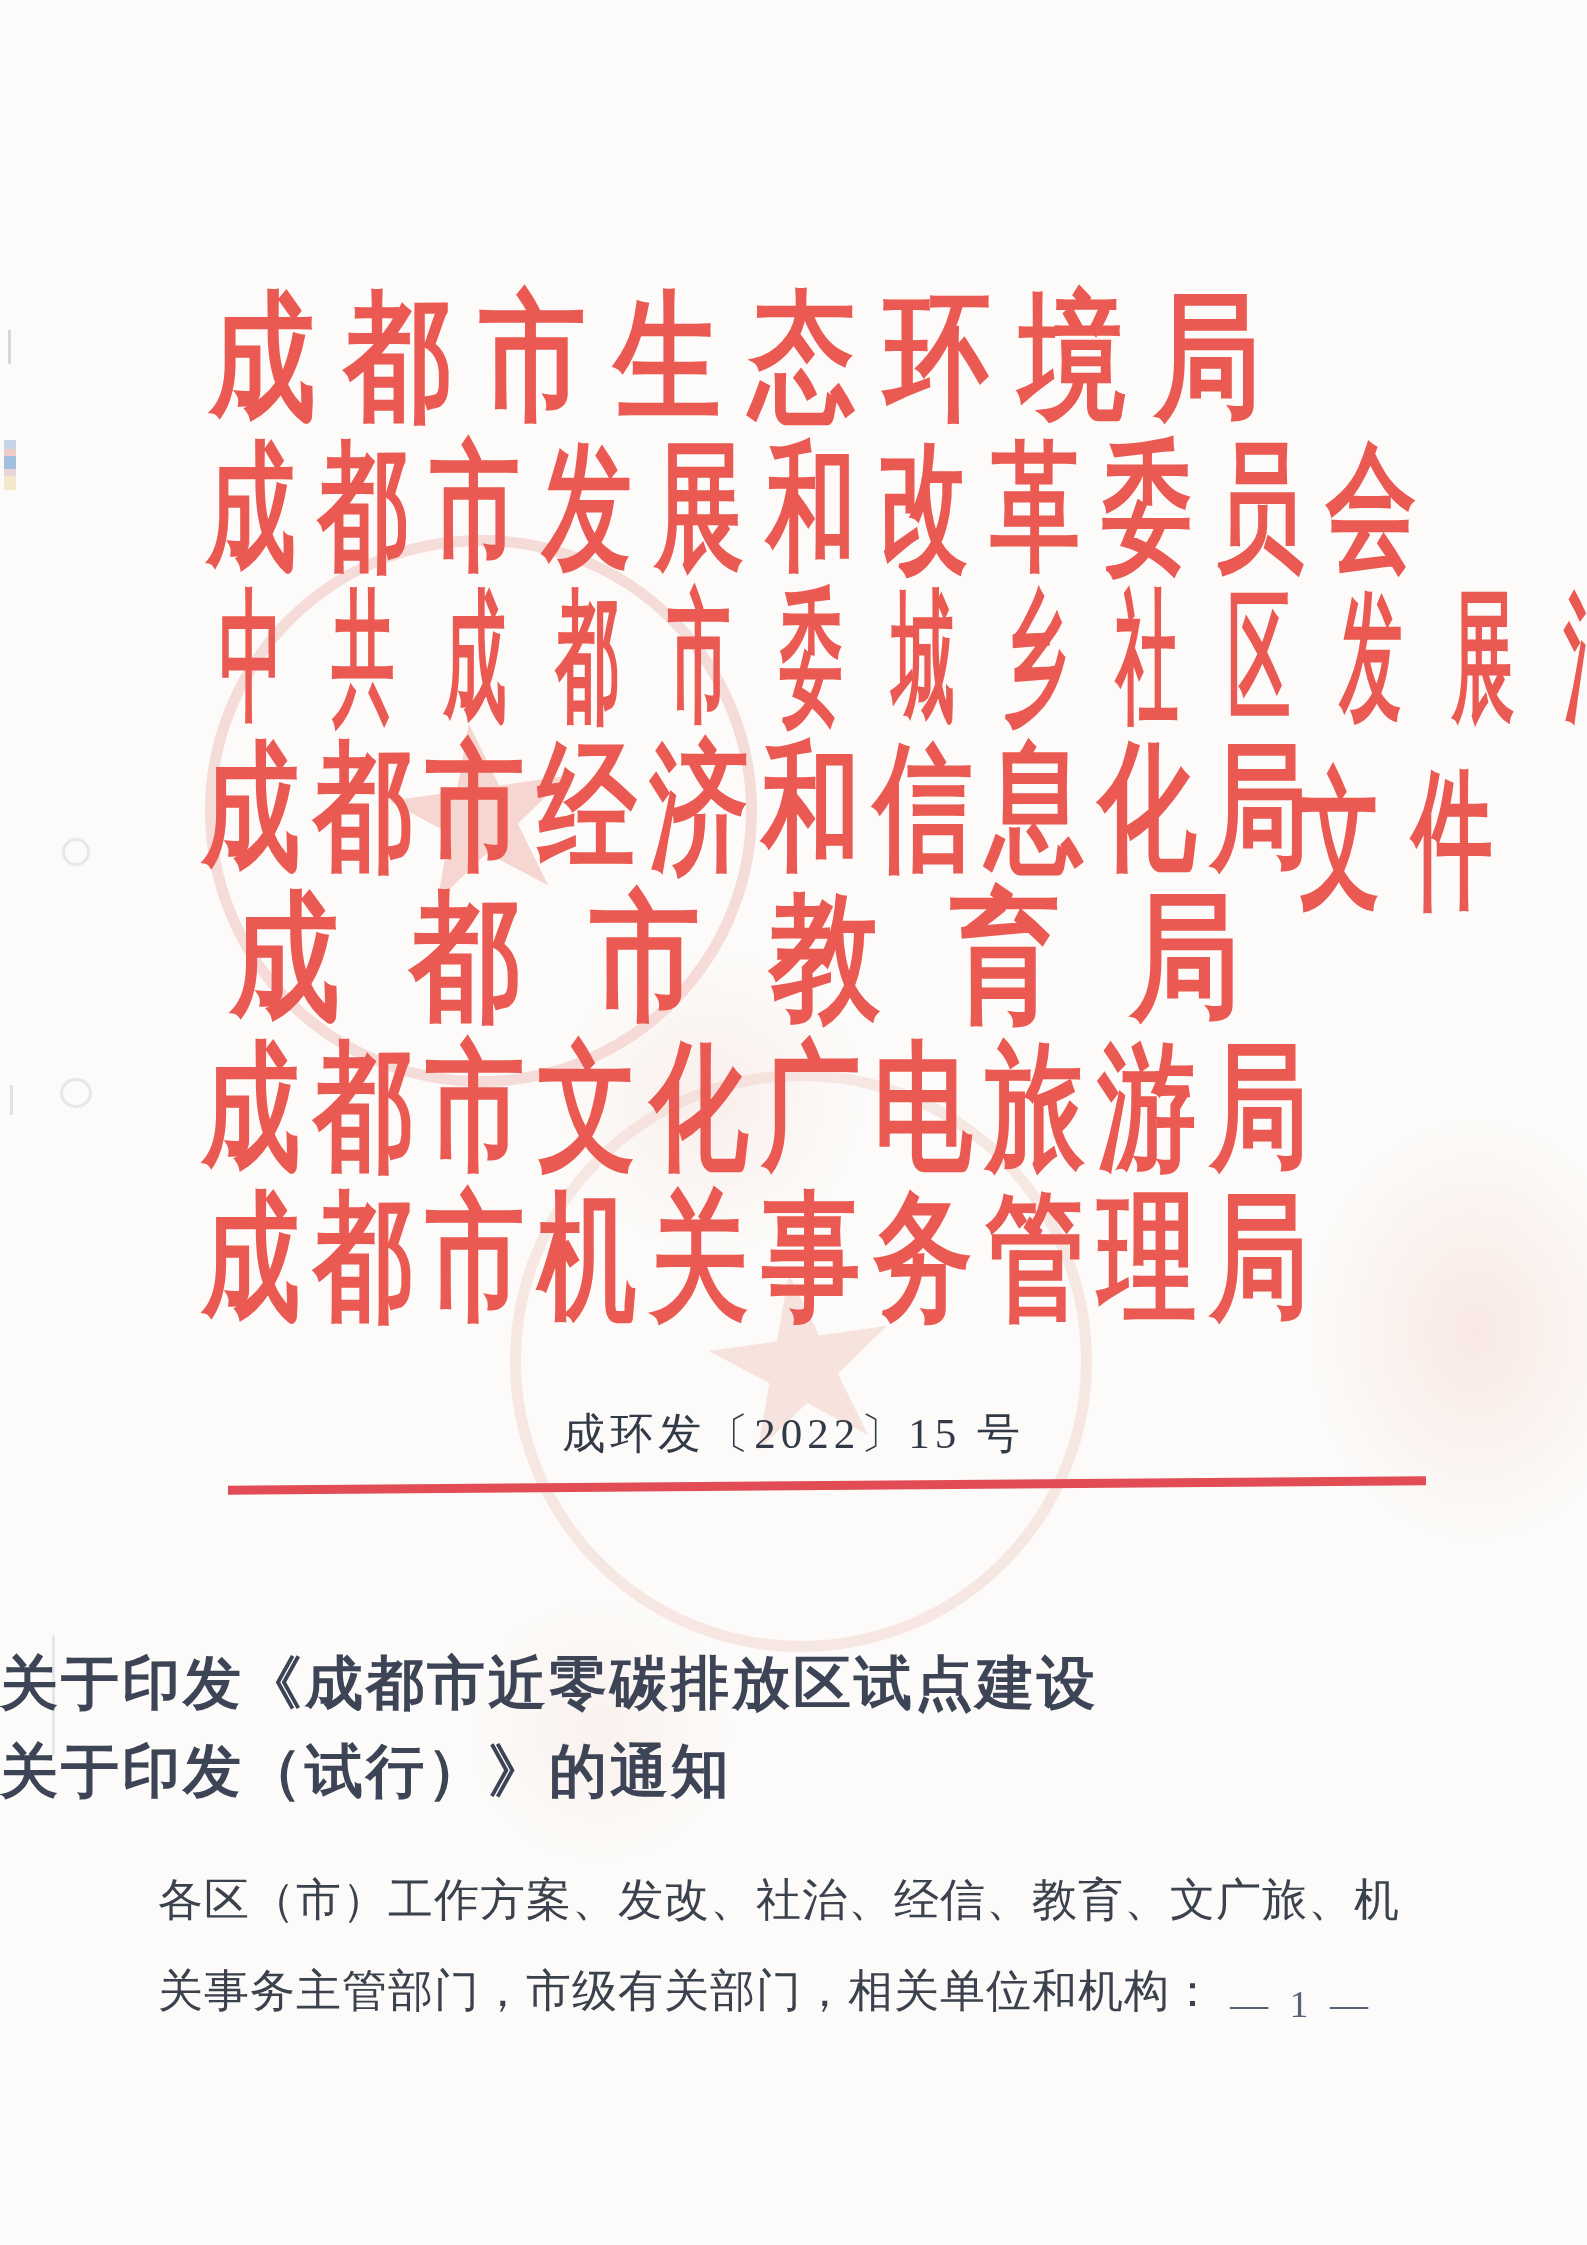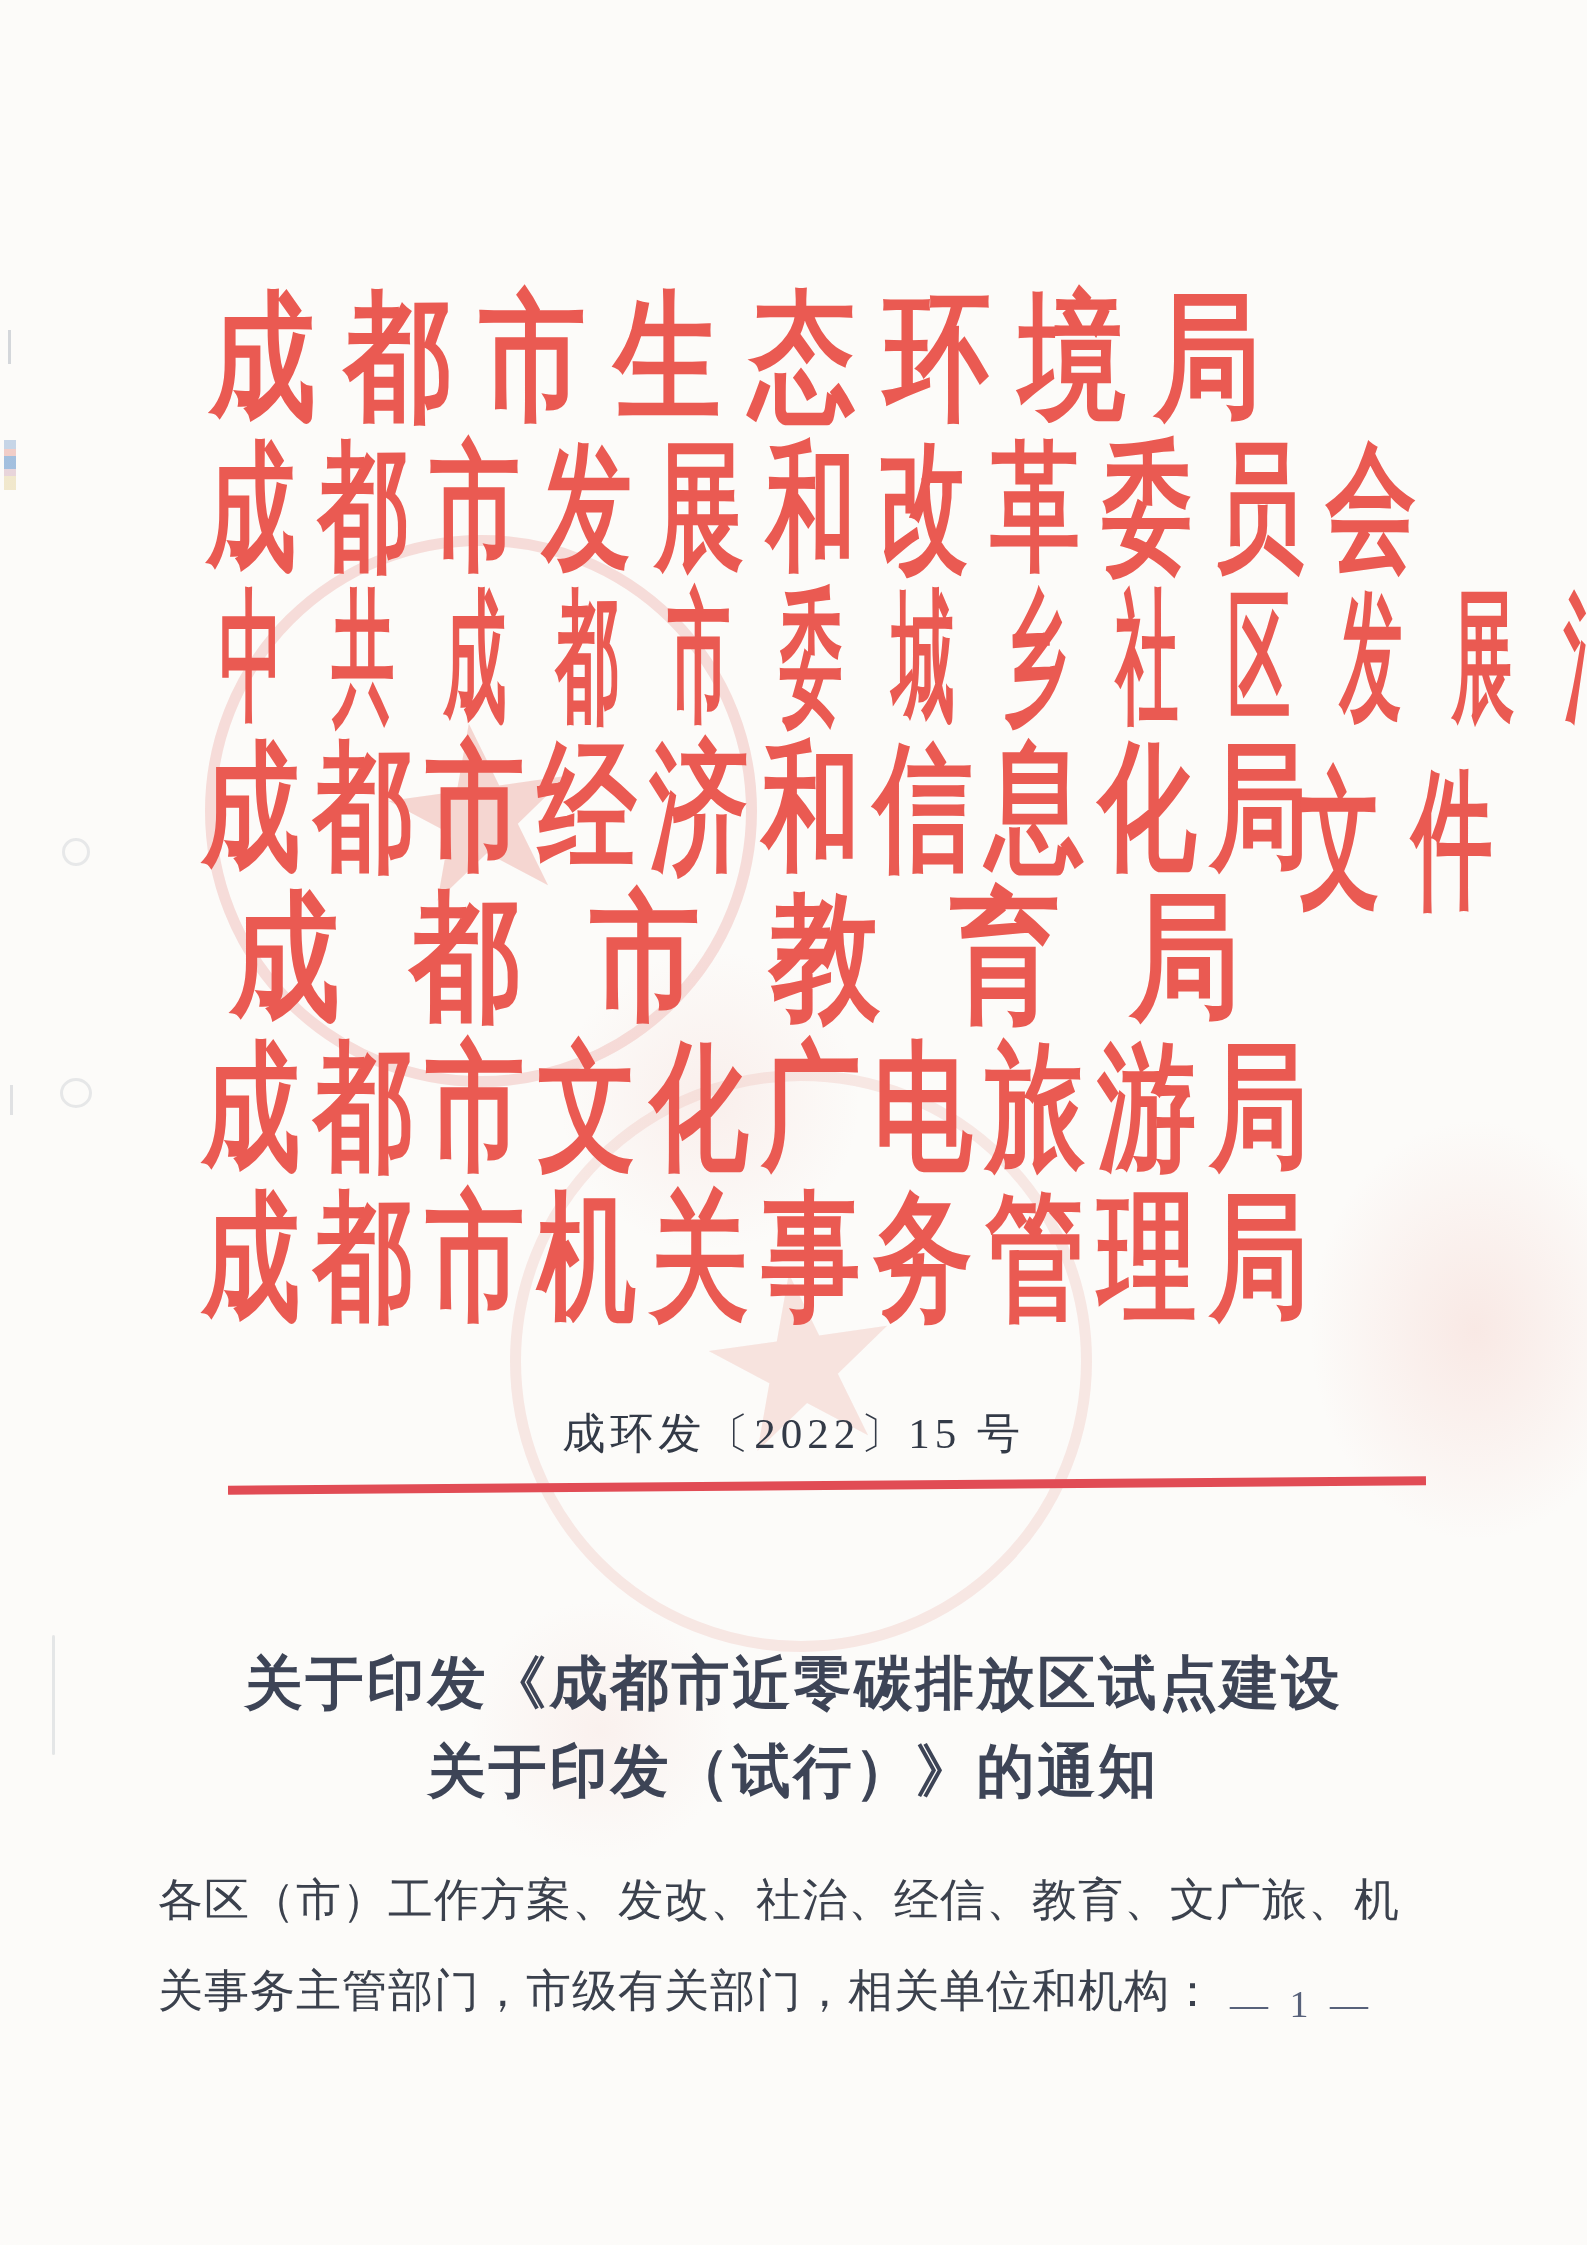--- a/index.html
+++ b/index.html
@@ -92,21 +92,20 @@
   }
   
   .red-rule{
     position:absolute;left:228px;top:1481px;width:1198px;height:9px;
     background:var(--rule-red);
     transform:rotate(-0.45deg);
   }
   
   .doc-title{
     position:absolute;left:0;top:1640px;width:100%;
-    text-align:center;
     font-weight:700;color:var(--title-ink);
     font-size:58px;line-height:88px;letter-spacing:3px;
   }
   
   .doc-body{
     position:absolute;left:158px;top:1855px;width:1300px;
     color:var(--body-ink);
     font-size:45px;line-height:91px;letter-spacing:1px;
     font-style:normal;
   }

